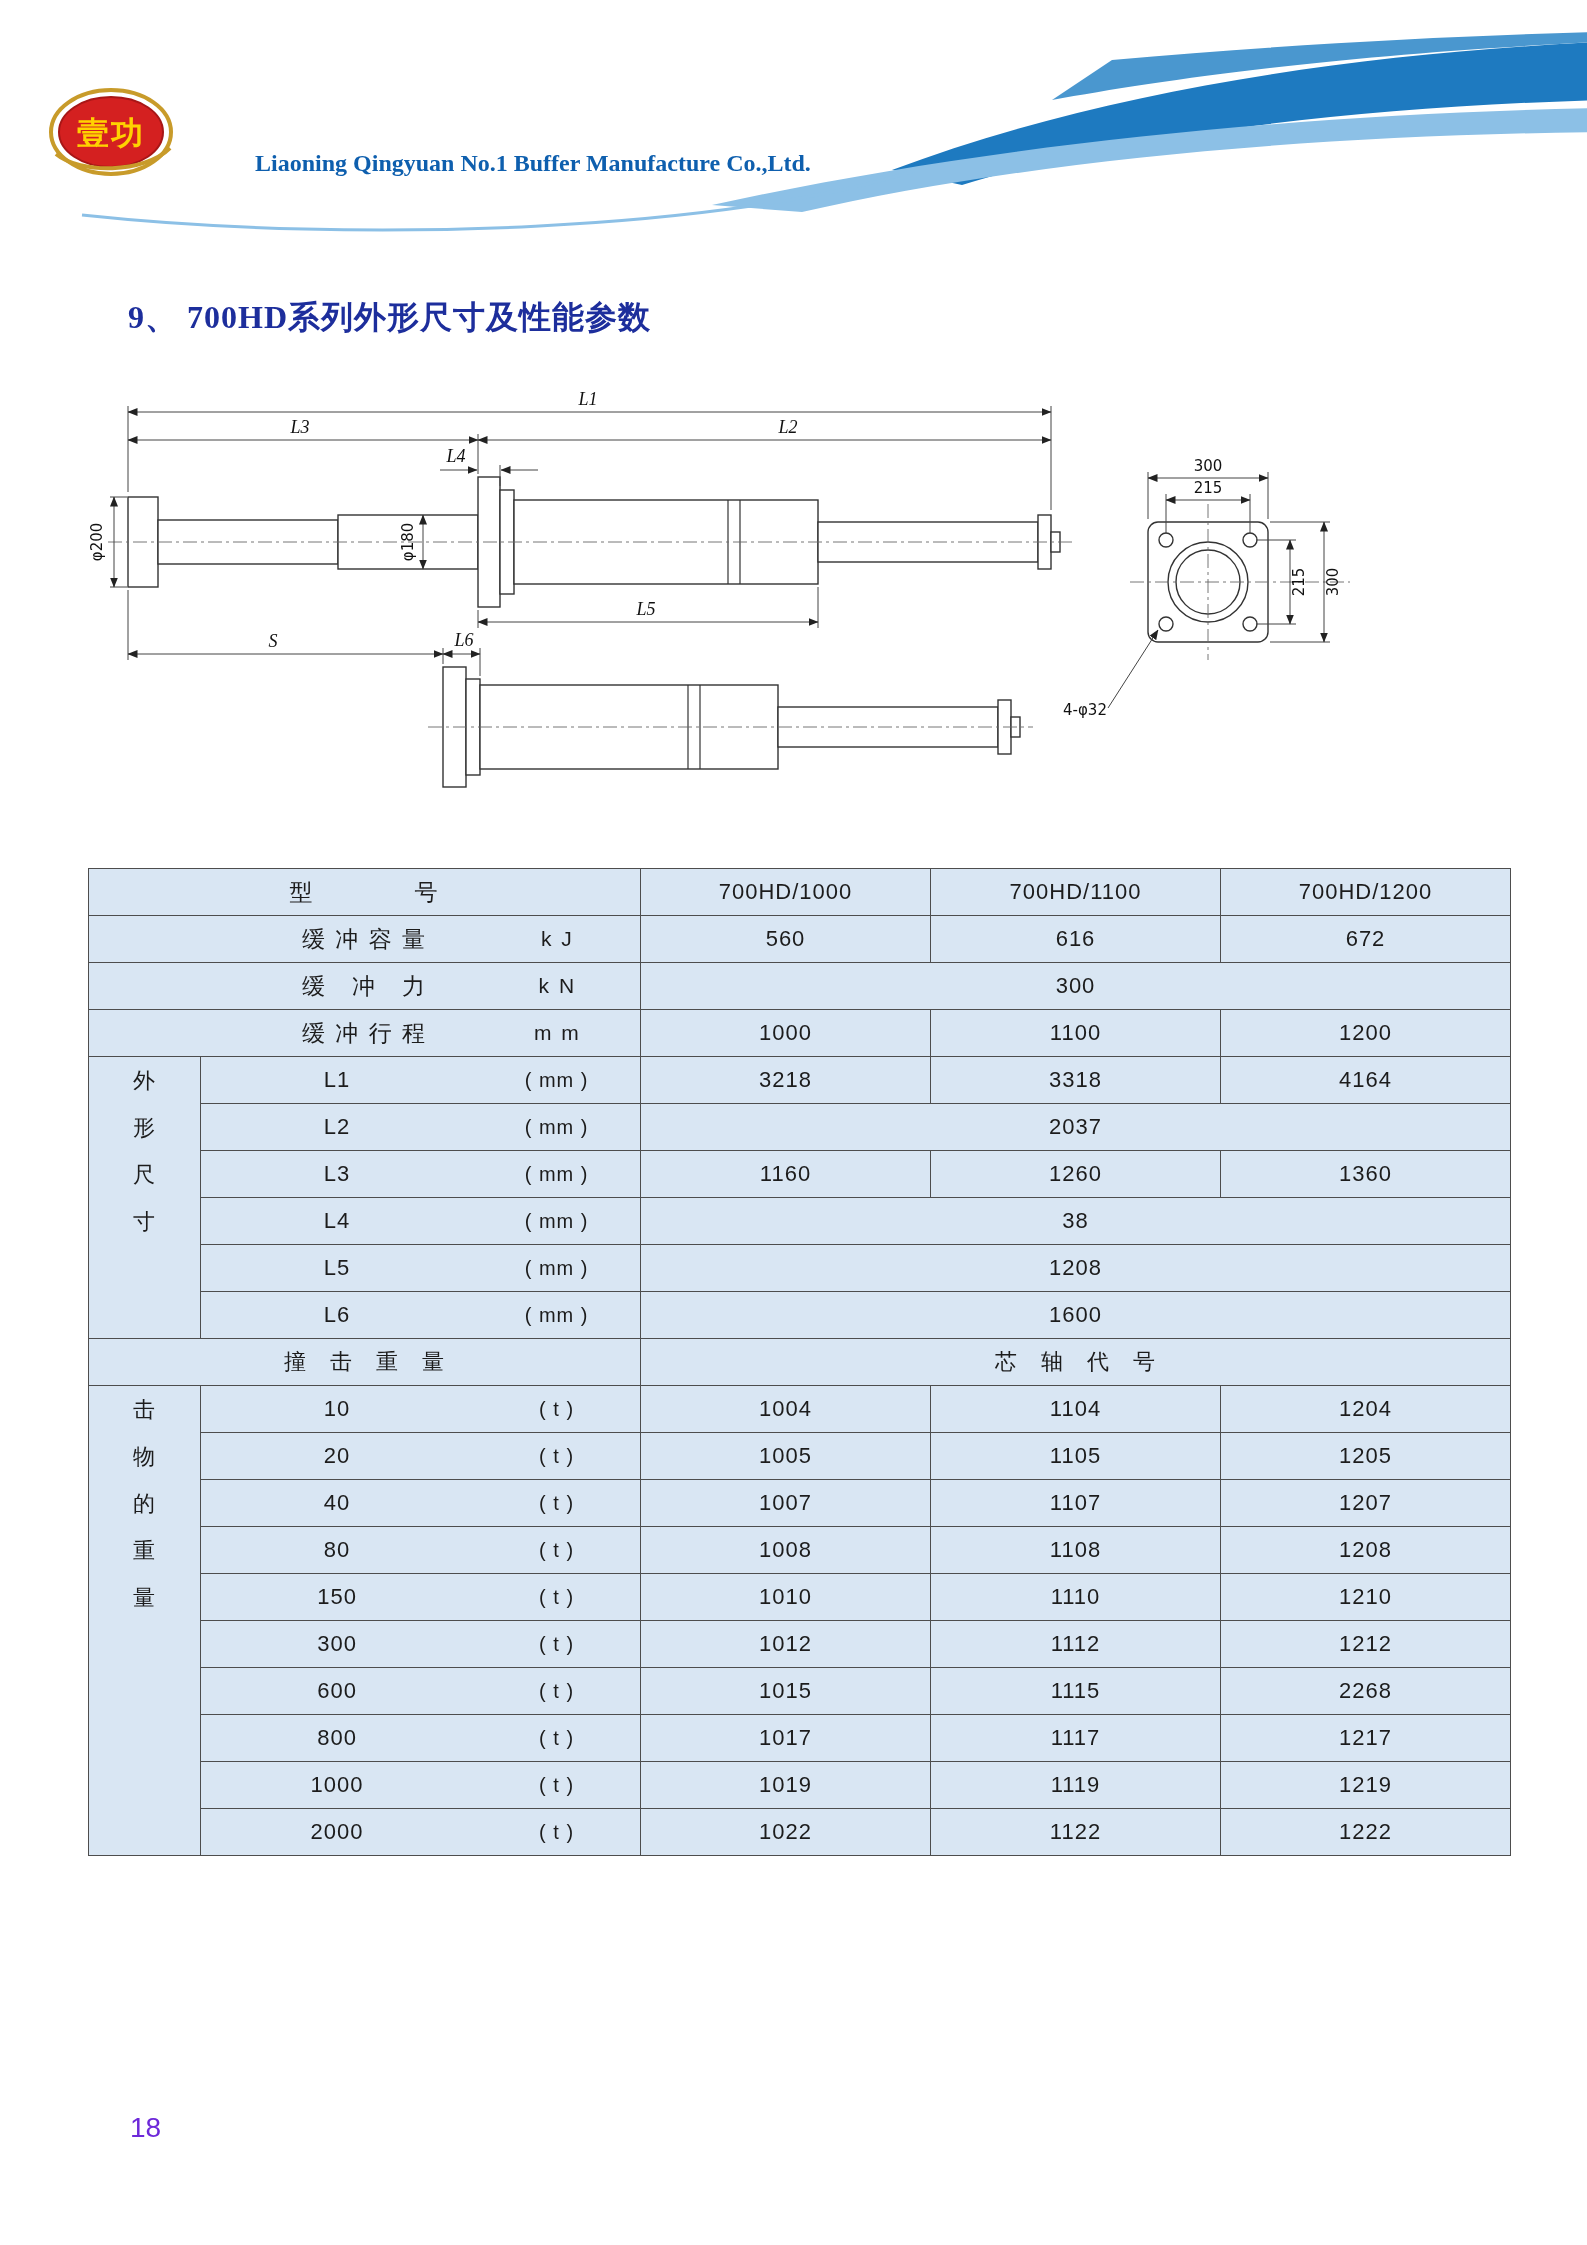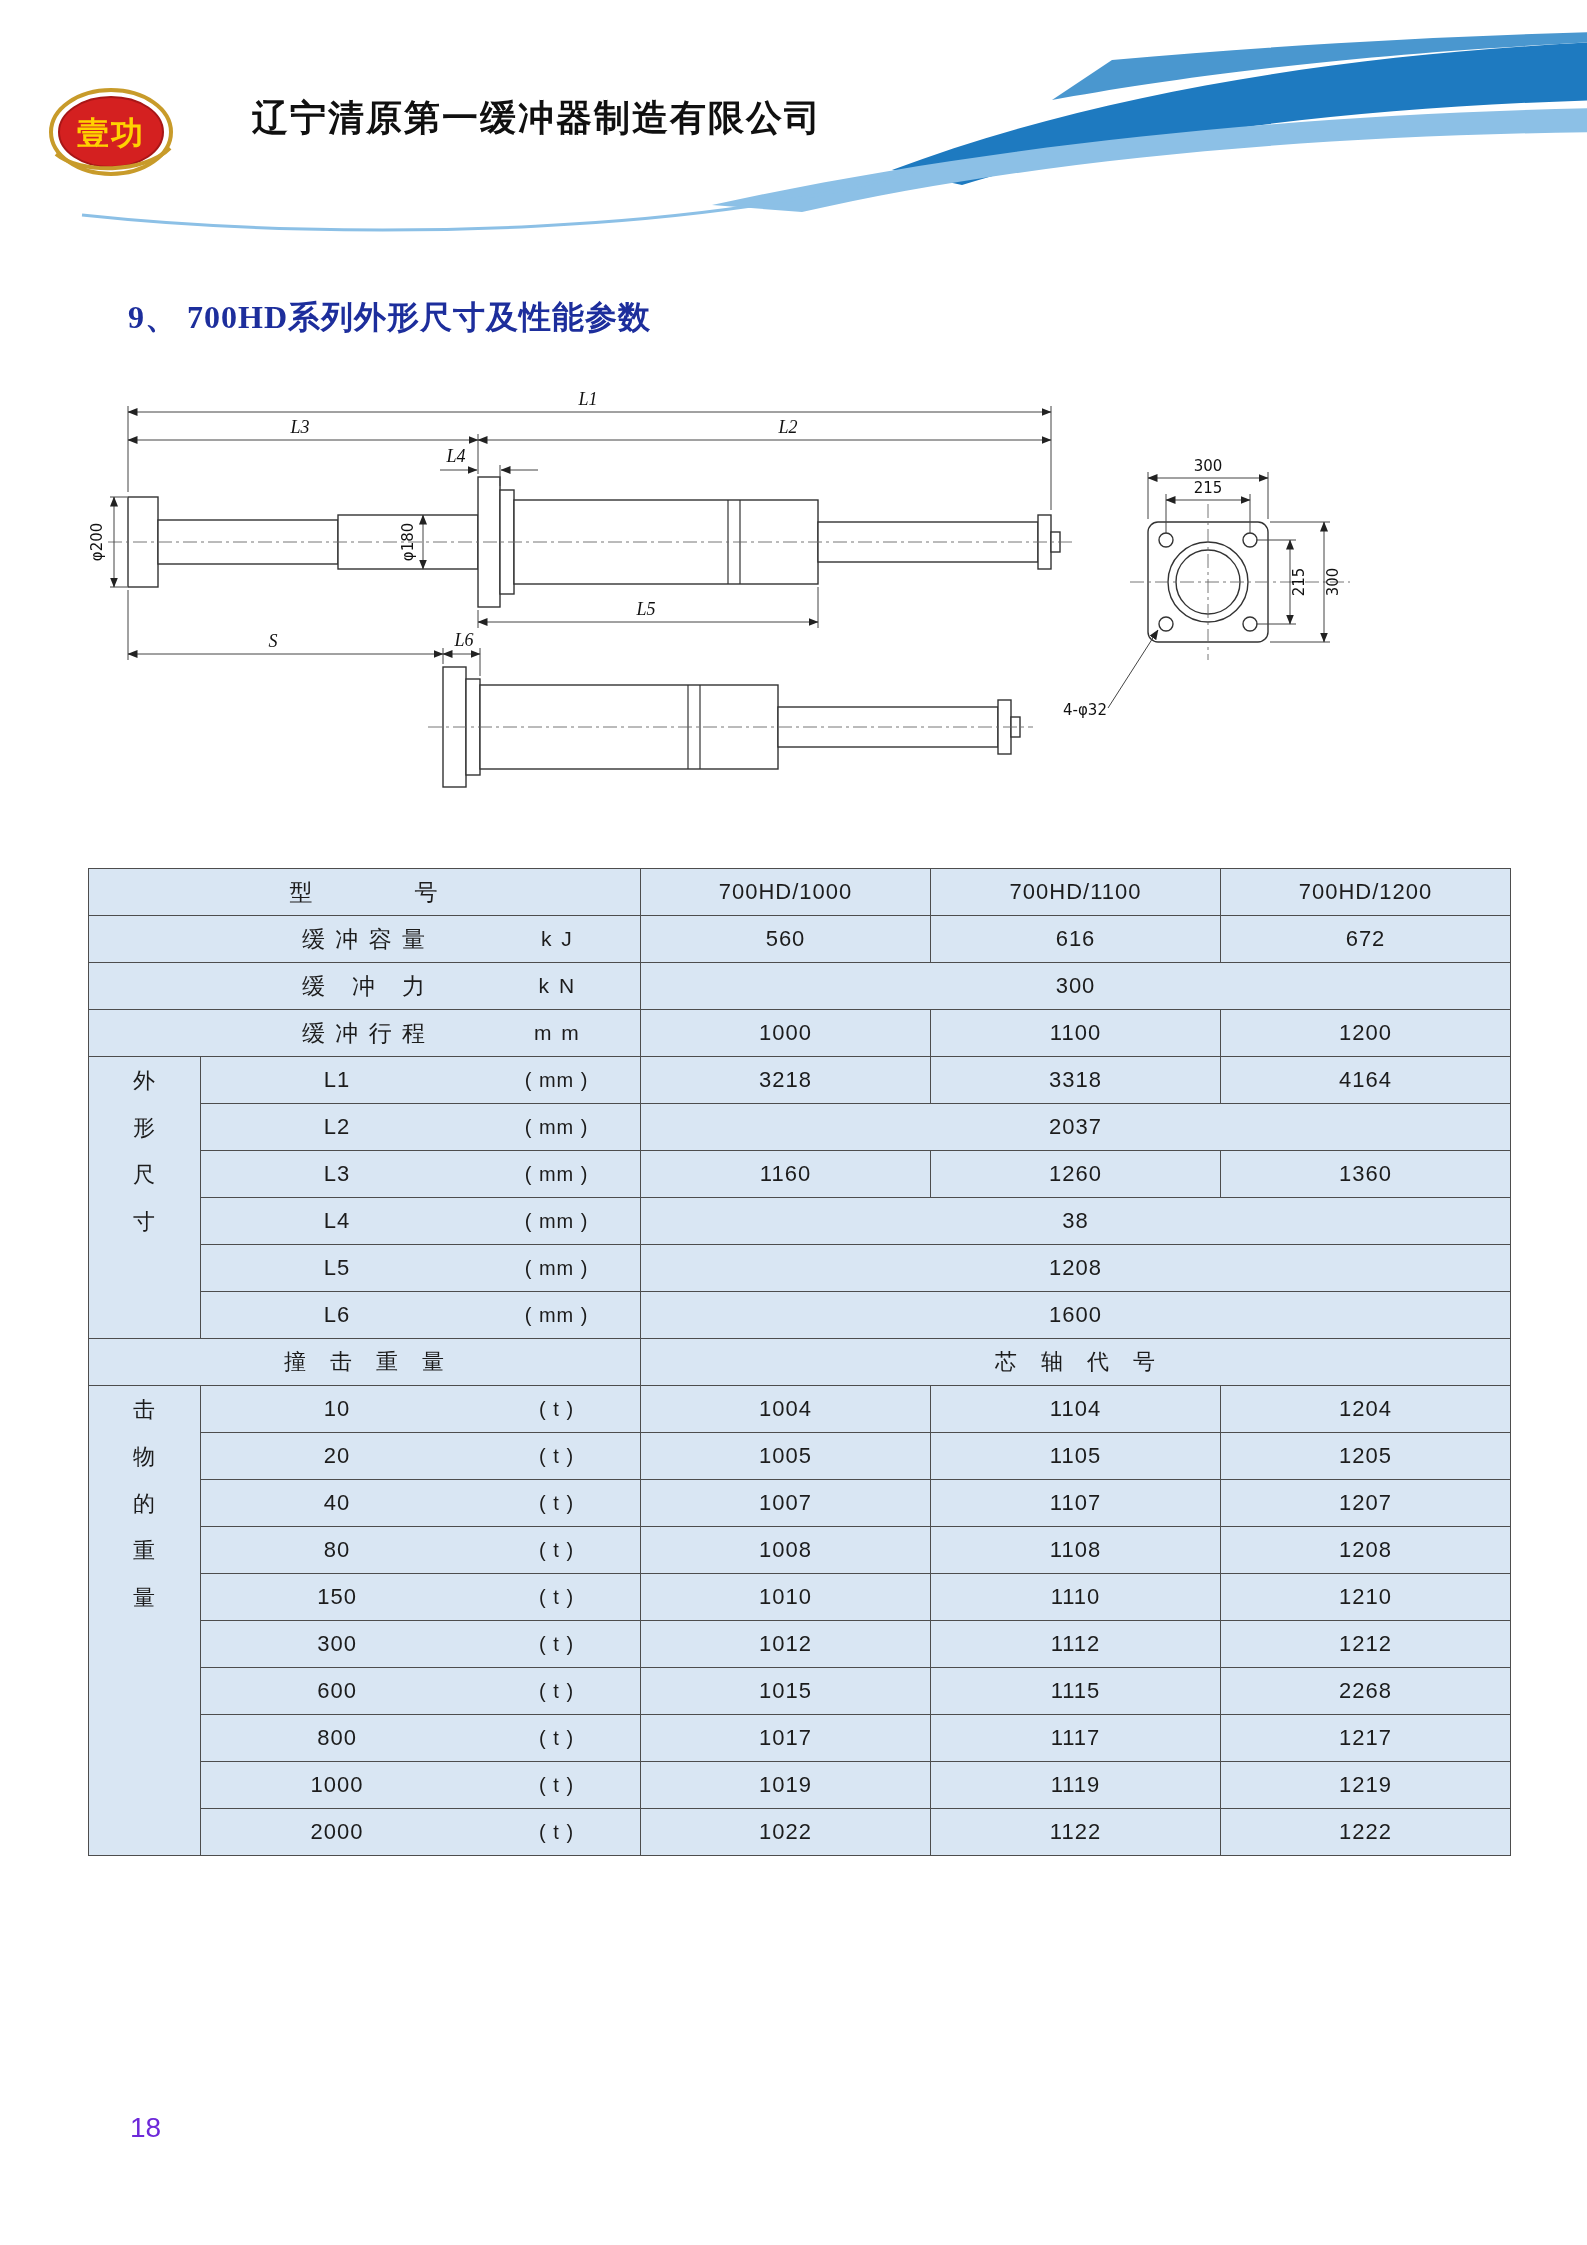--- a/index.html
+++ b/index.html
@@ -74,21 +74,21 @@
     <path d="M 70,215 C 350,245 720,230 905,170" fill="none" stroke="#8cc0e6" stroke-width="3"></path>
   </svg>
 
   <svg class="logo-svg" width="130" height="92" viewBox="0 0 130 92">
     <ellipse cx="63" cy="44" rx="60" ry="42" fill="none" stroke="#c89b2a" stroke-width="4"></ellipse>
     <ellipse cx="63" cy="44" rx="52" ry="35" fill="#d42020" stroke="#a81616" stroke-width="2"></ellipse>
     <text x="63" y="56" text-anchor="middle" font-size="32" font-weight="bold" fill="#ffd200" style="font-family:'Liberation Serif','DejaVu Serif',serif; letter-spacing:2px;">壹功</text>
     <path d="M 8,66 C 32,86 96,86 122,60" fill="none" stroke="#c89b2a" stroke-width="4"></path>
   </svg>
 
-  <div class="company-cn">辽宁清原第一缓冲器制造有限公司</div>
+  <div class="company-en">Liaoning Qingyuan No.1 Buffer Manufacture Co.,Ltd.</div>
 </div>
 
 <div class="section-title">9、 700HD系列外形尺寸及性能参数</div>
 
 <svg class="drawing" width="1410" height="430" viewBox="0 0 1410 430">
   <defs>
     <marker id="arw" viewBox="0 0 10 10" refX="9.5" refY="5" markerWidth="10" markerHeight="10" orient="auto-start-reverse">
       <path d="M0,1 L10,5 L0,9 Z" fill="#222"></path>
     </marker>
   </defs>

